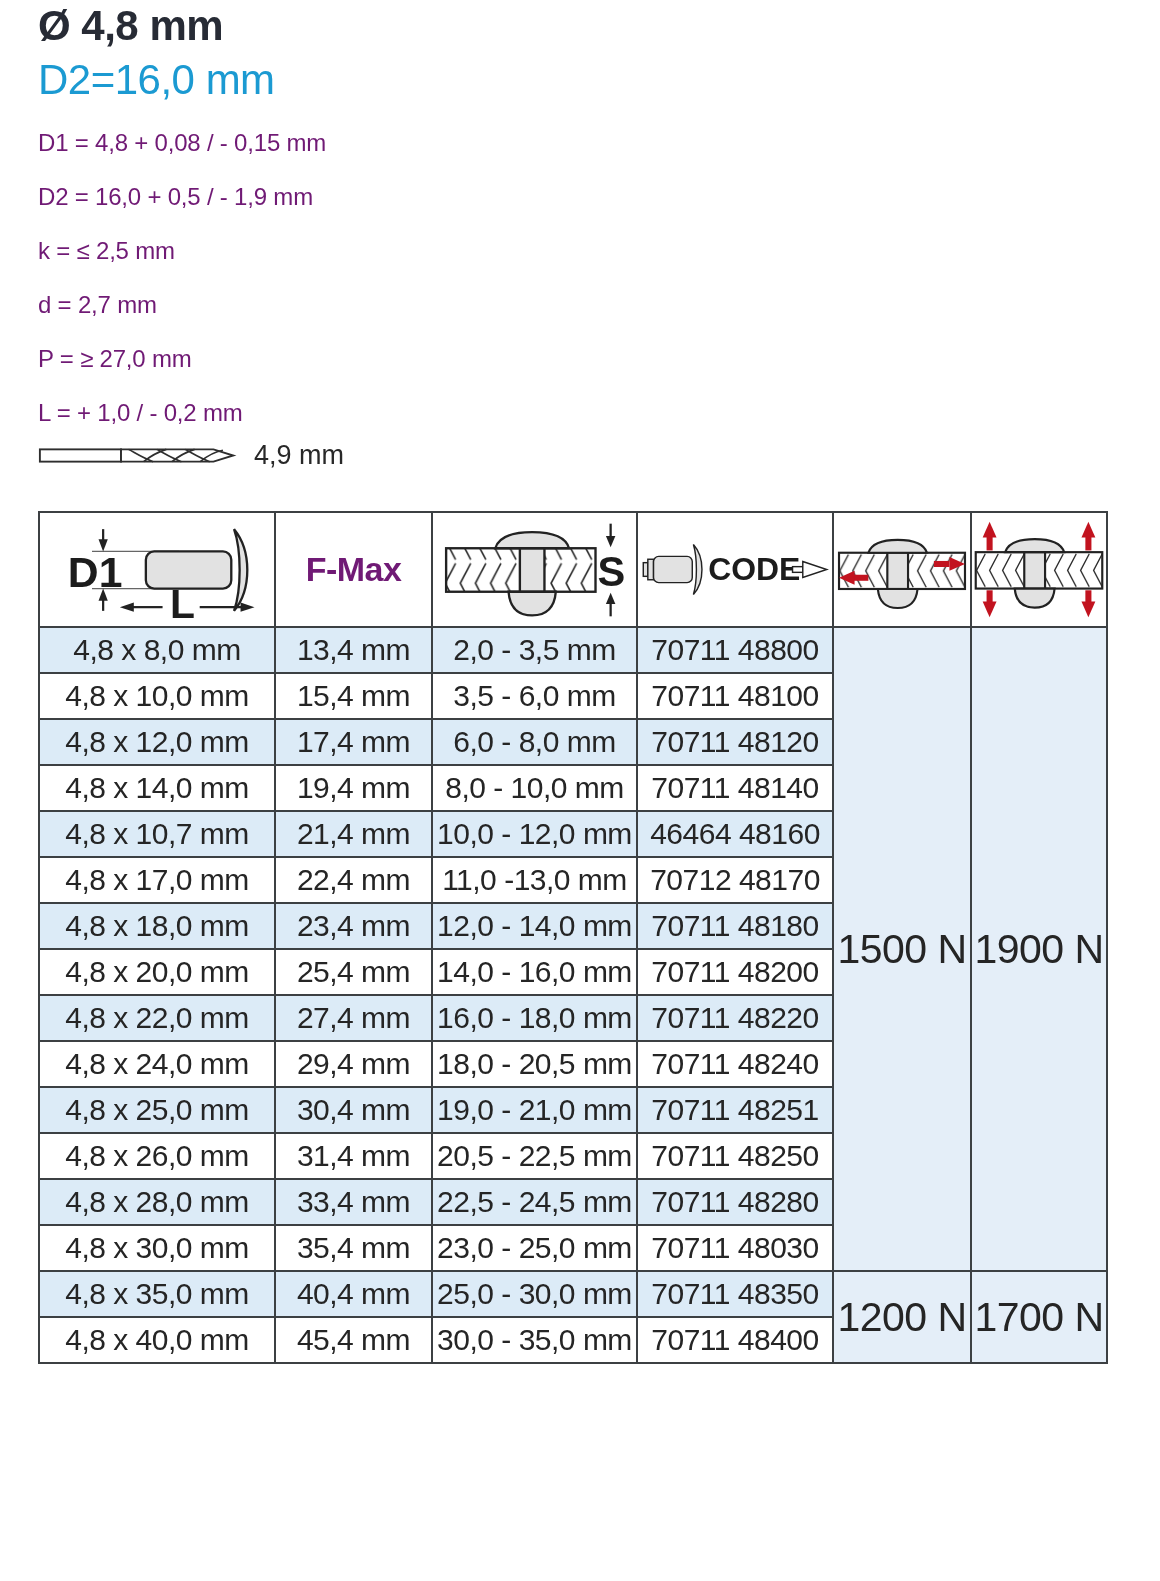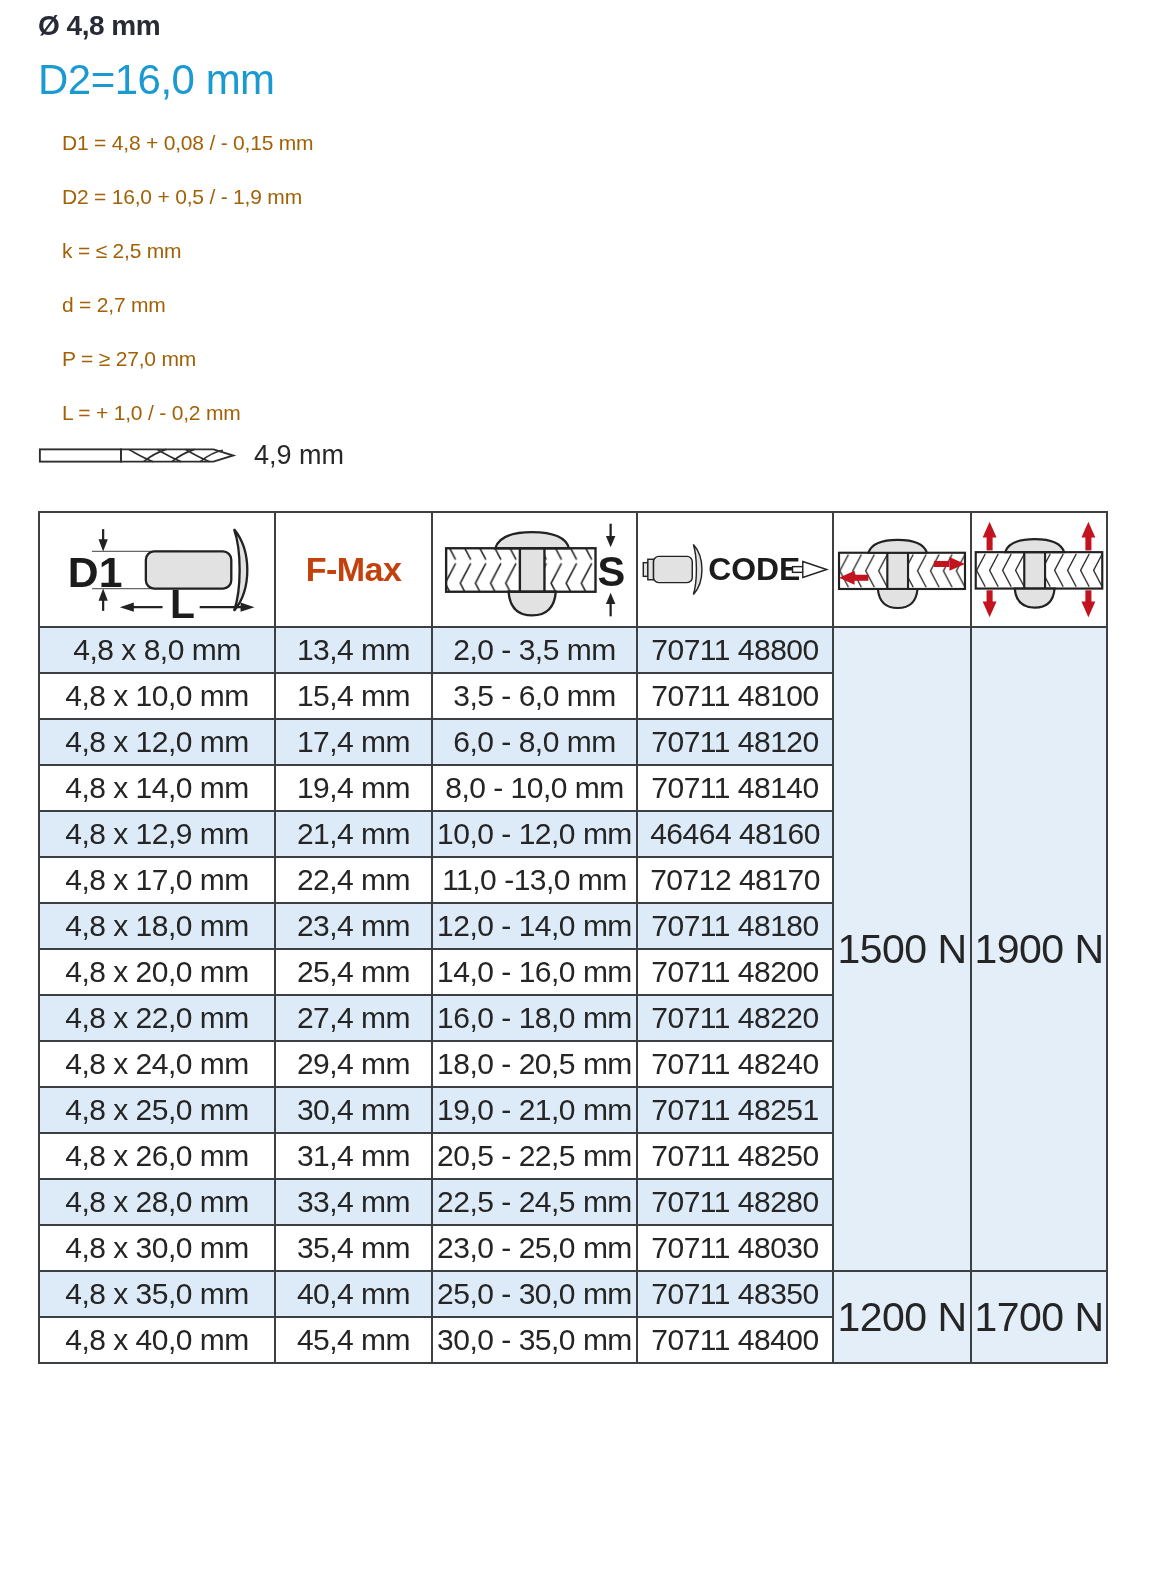--- a/index.html
+++ b/index.html
@@ -5,32 +5,31 @@
   html,body{margin:0;padding:0;background:#fff;}
   body{
     width:1160px;height:1581px;overflow:hidden;
     font-family:"Liberation Sans",sans-serif;
     color:var(--text-dark,#242424);
     -webkit-font-smoothing:antialiased;
   }
   .wrap{padding:2px 0 0 38px;}
 
   .title{
-    font-size:28px;font-weight:bold;letter-spacing:-0.5px;
+    font-size:42px;font-weight:bold;letter-spacing:-0.5px;
     color:var(--title-navy,#272b35);line-height:48px;
   }
   .subtitle{
     font-size:42px;font-weight:normal;letter-spacing:-0.5px;
     color:var(--accent-cyan,#1b9ad2);line-height:48px;margin-top:6px;
   }
   .specs{margin-top:12px;}
   .spec-line{
-    font-size:21px;line-height:54px;letter-spacing:-0.2px;color:#a16207;
+    font-size:24px;line-height:54px;letter-spacing:-0.2px;color:#701a75;
     white-space:nowrap;
-    margin-left:24px;
   }
   .drill-row{height:30px;display:flex;align-items:center;}
   .drill-row .size{font-size:27px;margin-left:16px;color:#282828;}
 
   table.spec{
     border-collapse:collapse;table-layout:fixed;
     margin-top:41px;width:1068px;
   }
   table.spec th,table.spec td{
     border:2px solid var(--border-dark,#3c4043);
@@ -39,21 +38,21 @@
   }
   thead tr{height:115px;}
   tbody tr{height:46px;}
   thead th{background:#fff;}
   tbody td{
     font-size:30px;letter-spacing:-0.5px;color:#252525;background:#fff;
     white-space:nowrap;
   }
   tbody tr:nth-child(odd) td{background:var(--row-blue,#dcebf7);}
   tbody td.strength{background:var(--strength-blue,#e4eef8) !important;font-size:41px;}
-  .fmax-label{font-size:34px;letter-spacing:-0.5px;color:#c2410c;}
+  .fmax-label{font-size:34px;letter-spacing:-0.5px;color:#701a75;}
 
   svg{display:block;margin:0 auto;}
   svg text{font-family:"Liberation Sans",sans-serif;}
   .part{fill:var(--part-gray,#e2e2e2);stroke:#222;stroke-width:2.5;}
   .partw{fill:#fff;stroke:#222;stroke-width:2.5;}
   .plate{stroke:#222;stroke-width:2.5;}
   .ink{fill:#222;stroke:none;}
   .dim{stroke:#222;stroke-width:2.4;fill:none;}
   .thin{stroke:#666;stroke-width:1.3;fill:none;}
   .svg-label{fill:#1c1c1c;}
@@ -215,21 +214,21 @@
           <td>6,0 - 8,0 mm</td>
           <td>70711 48120</td>
         </tr>
         <tr>
           <td>4,8 x 14,0 mm</td>
           <td>19,4 mm</td>
           <td>8,0 - 10,0 mm</td>
           <td>70711 48140</td>
         </tr>
         <tr>
-          <td>4,8 x 12,9 mm</td>
+          <td>4,8 x 10,7 mm</td>
           <td>21,4 mm</td>
           <td>10,0 - 12,0 mm</td>
           <td>46464 48160</td>
         </tr>
         <tr>
           <td>4,8 x 17,0 mm</td>
           <td>22,4 mm</td>
           <td>11,0 -13,0 mm</td>
           <td>70712 48170</td>
         </tr>

